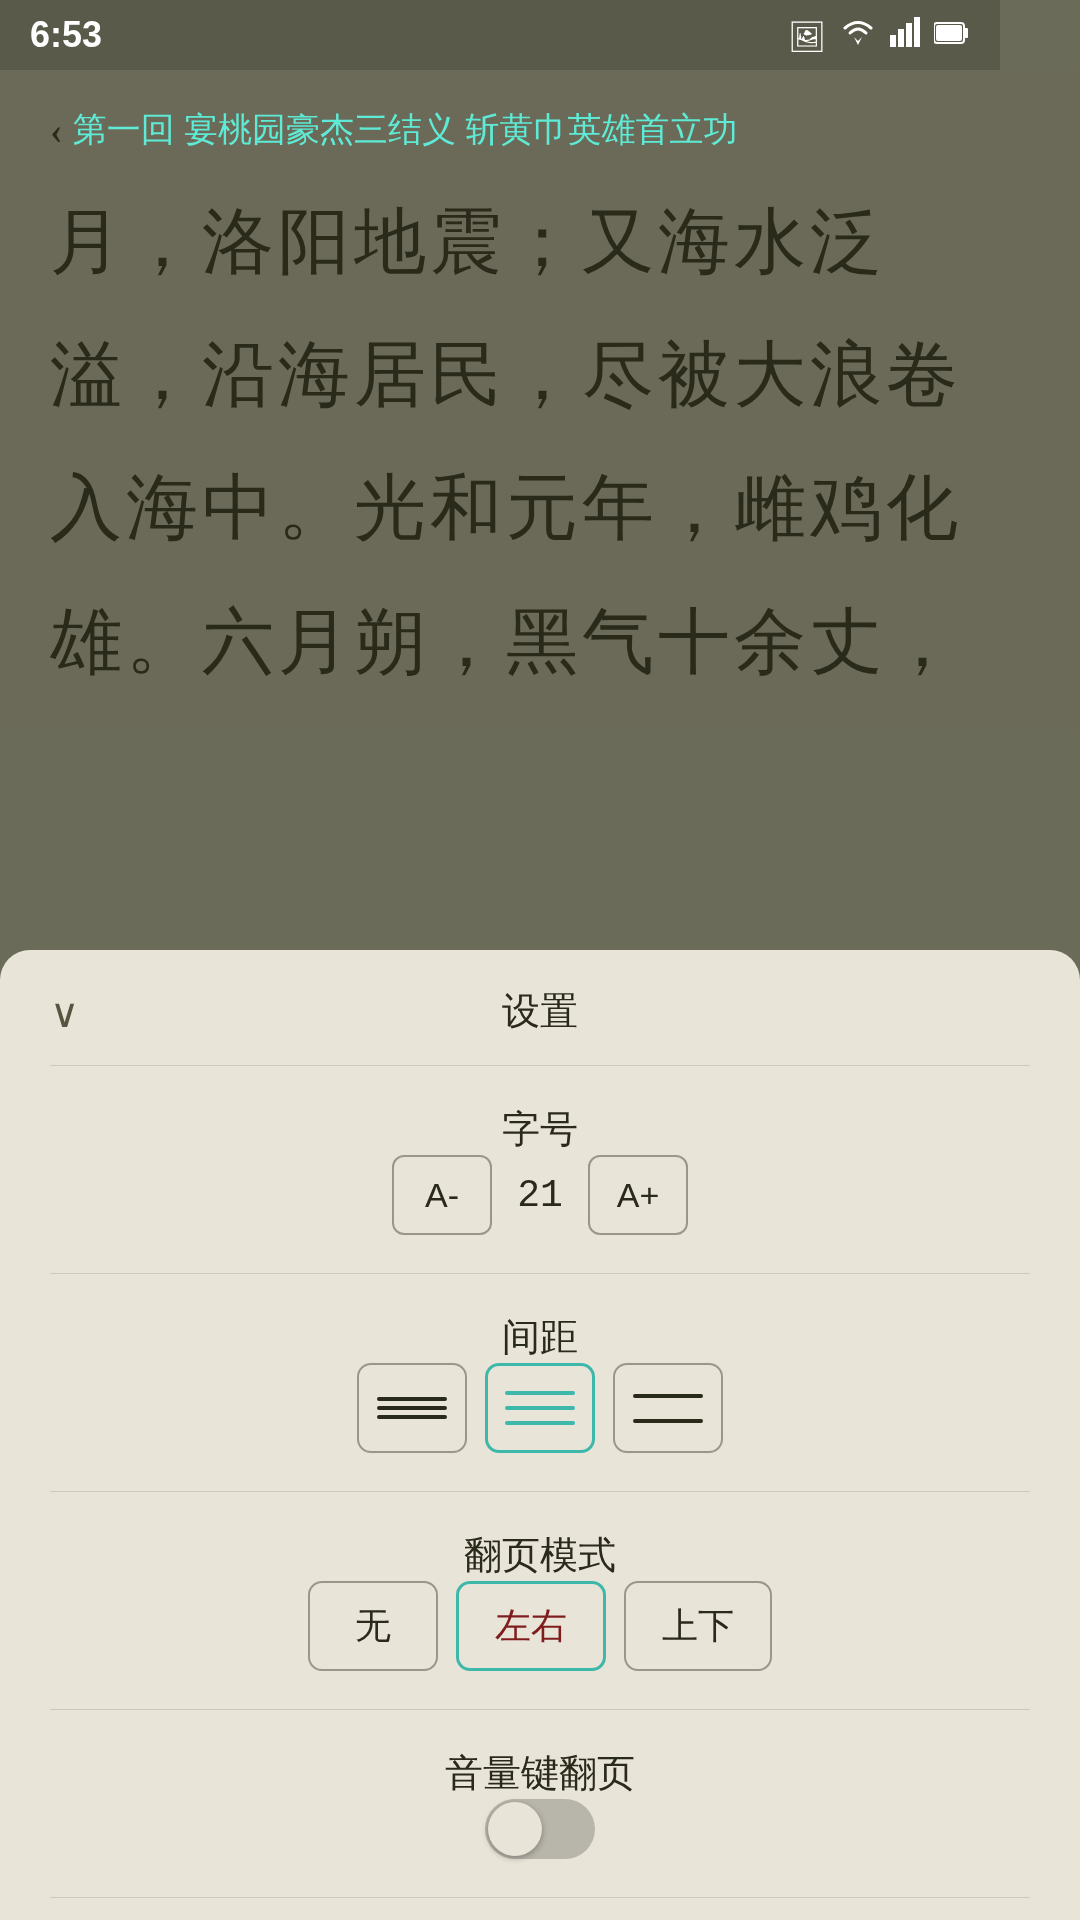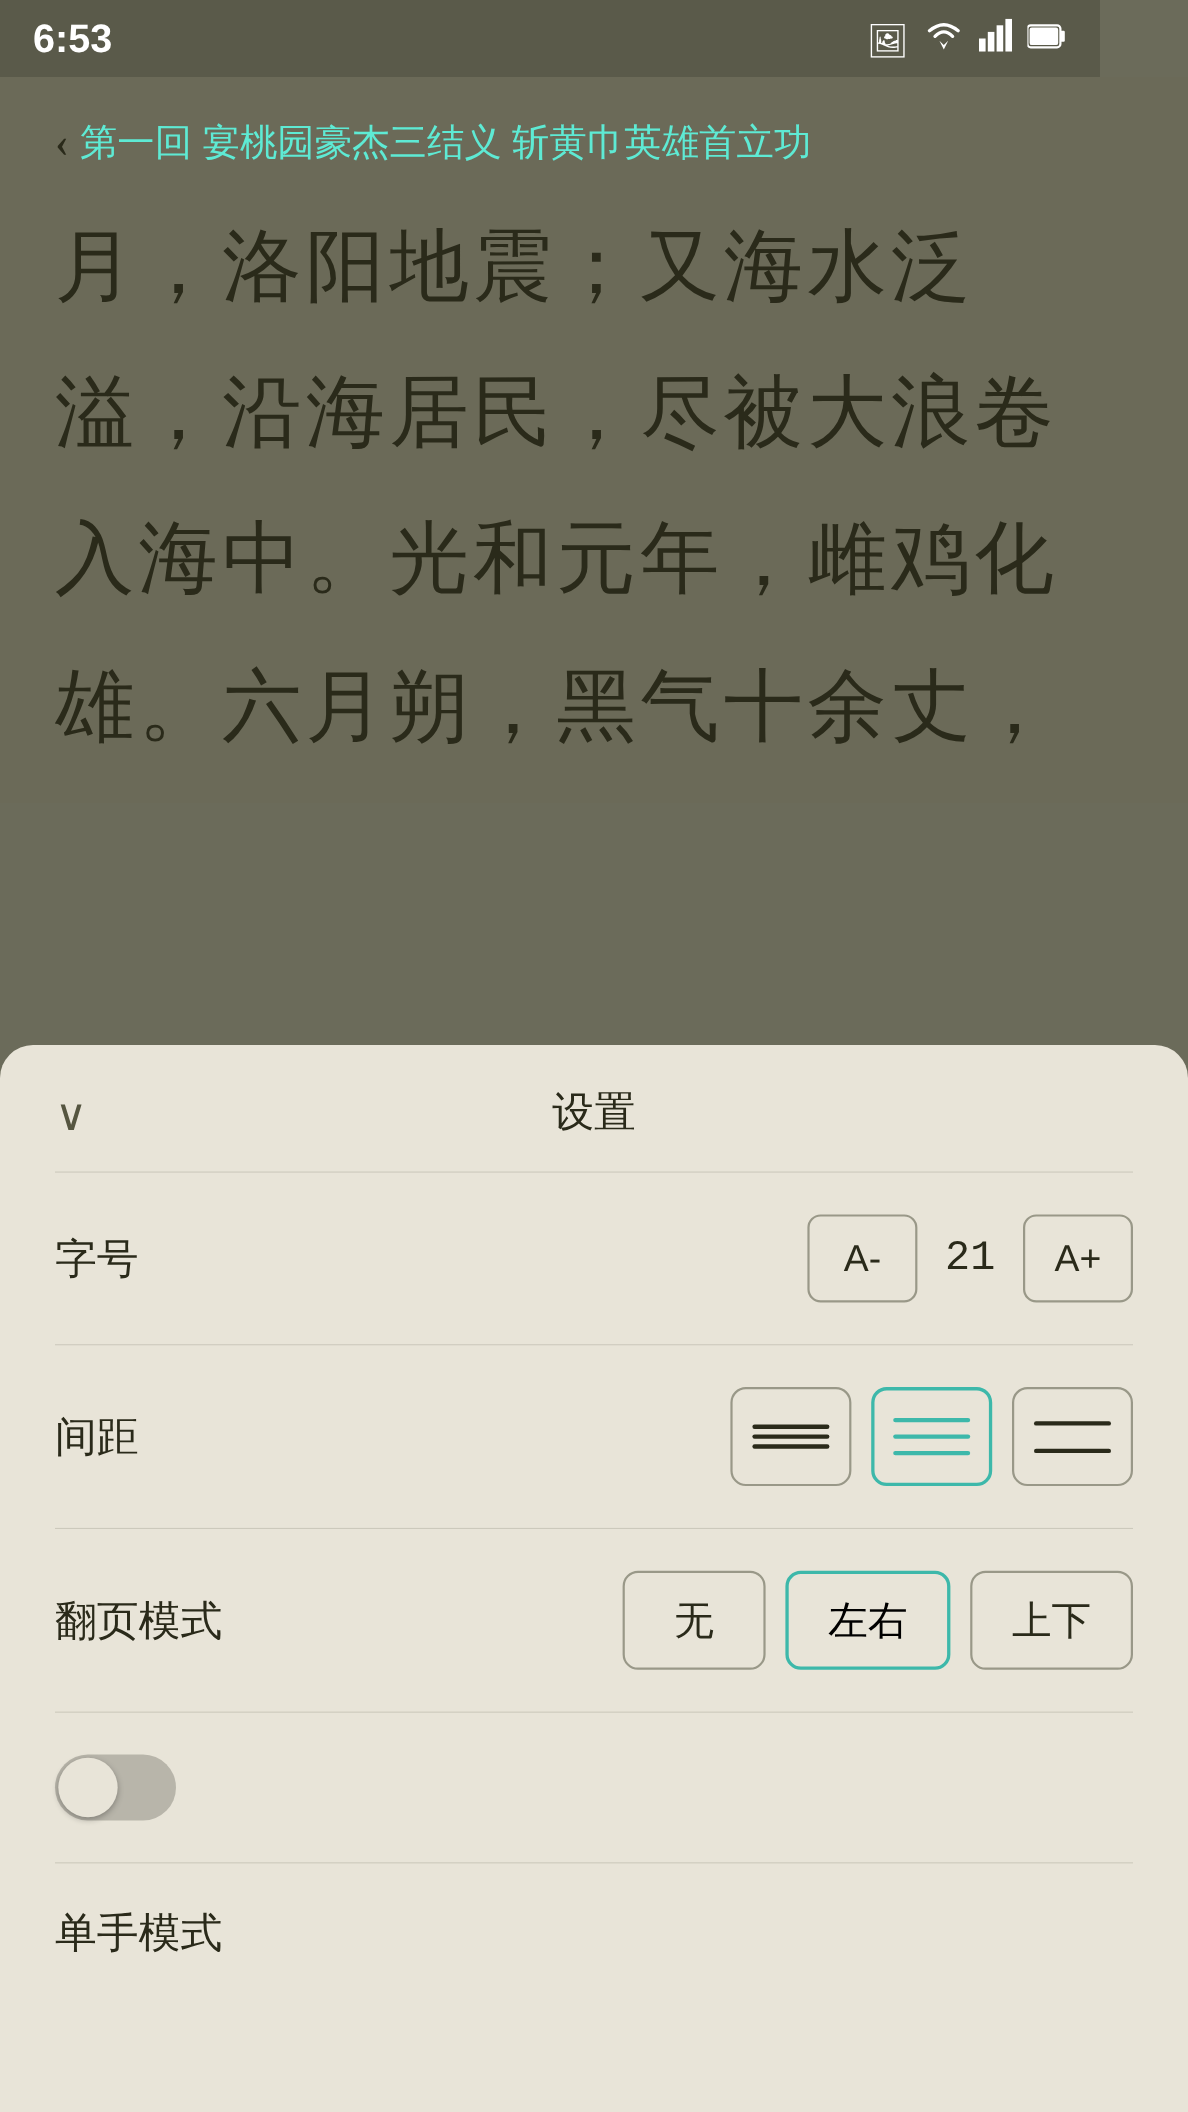--- a/index.html
+++ b/index.html
@@ -119,23 +119,24 @@
     #settings-title {
       color: #2a2a1a;
       font-size: 38px;
       font-family: sans-serif;
     }
 
     
     .settings-row {
       display: flex;
       align-items: center;
-      justify-content: space-between;
+      justify-content: flex-end;
       padding: 38px 0;
       border-bottom: 1px solid #ccc9bc;
+      flex-direction: column;
     }
 
     .settings-label {
       color: #2a2a1a;
       font-size: 38px;
       font-family: sans-serif;
     }
 
     .settings-controls {
       display: flex;
@@ -215,21 +216,21 @@
       display: flex;
       align-items: center;
       justify-content: center;
       cursor: pointer;
       min-width: 130px;
     }
 
     .mode-btn.active {
       border-color: #3db8aa;
       border-width: 3px;
-      color: #000000;
+      color: #7f1d1d;
     }
 
     
     .bg-circle {
       width: 90px;
       height: 90px;
       border-radius: 50%;
       display: flex;
       align-items: center;
       justify-content: center;
@@ -368,20 +369,21 @@
     <span class="settings-label">翻页模式</span>
     <div class="settings-controls">
       <button class="mode-btn">无</button>
       <button class="mode-btn active">左右</button>
       <button class="mode-btn">上下</button>
     </div>
   </div>
 
 
   <div class="settings-row">
+    <span class="settings-label">音量键翻页</span>
     <div class="toggle-switch">
       <div class="toggle-knob"></div>
     </div>
   </div>
 
   <div class="settings-row-last">
     <div class="settings-label-hint">
       <span class="settings-label">单手模式</span>
 
     </div>

